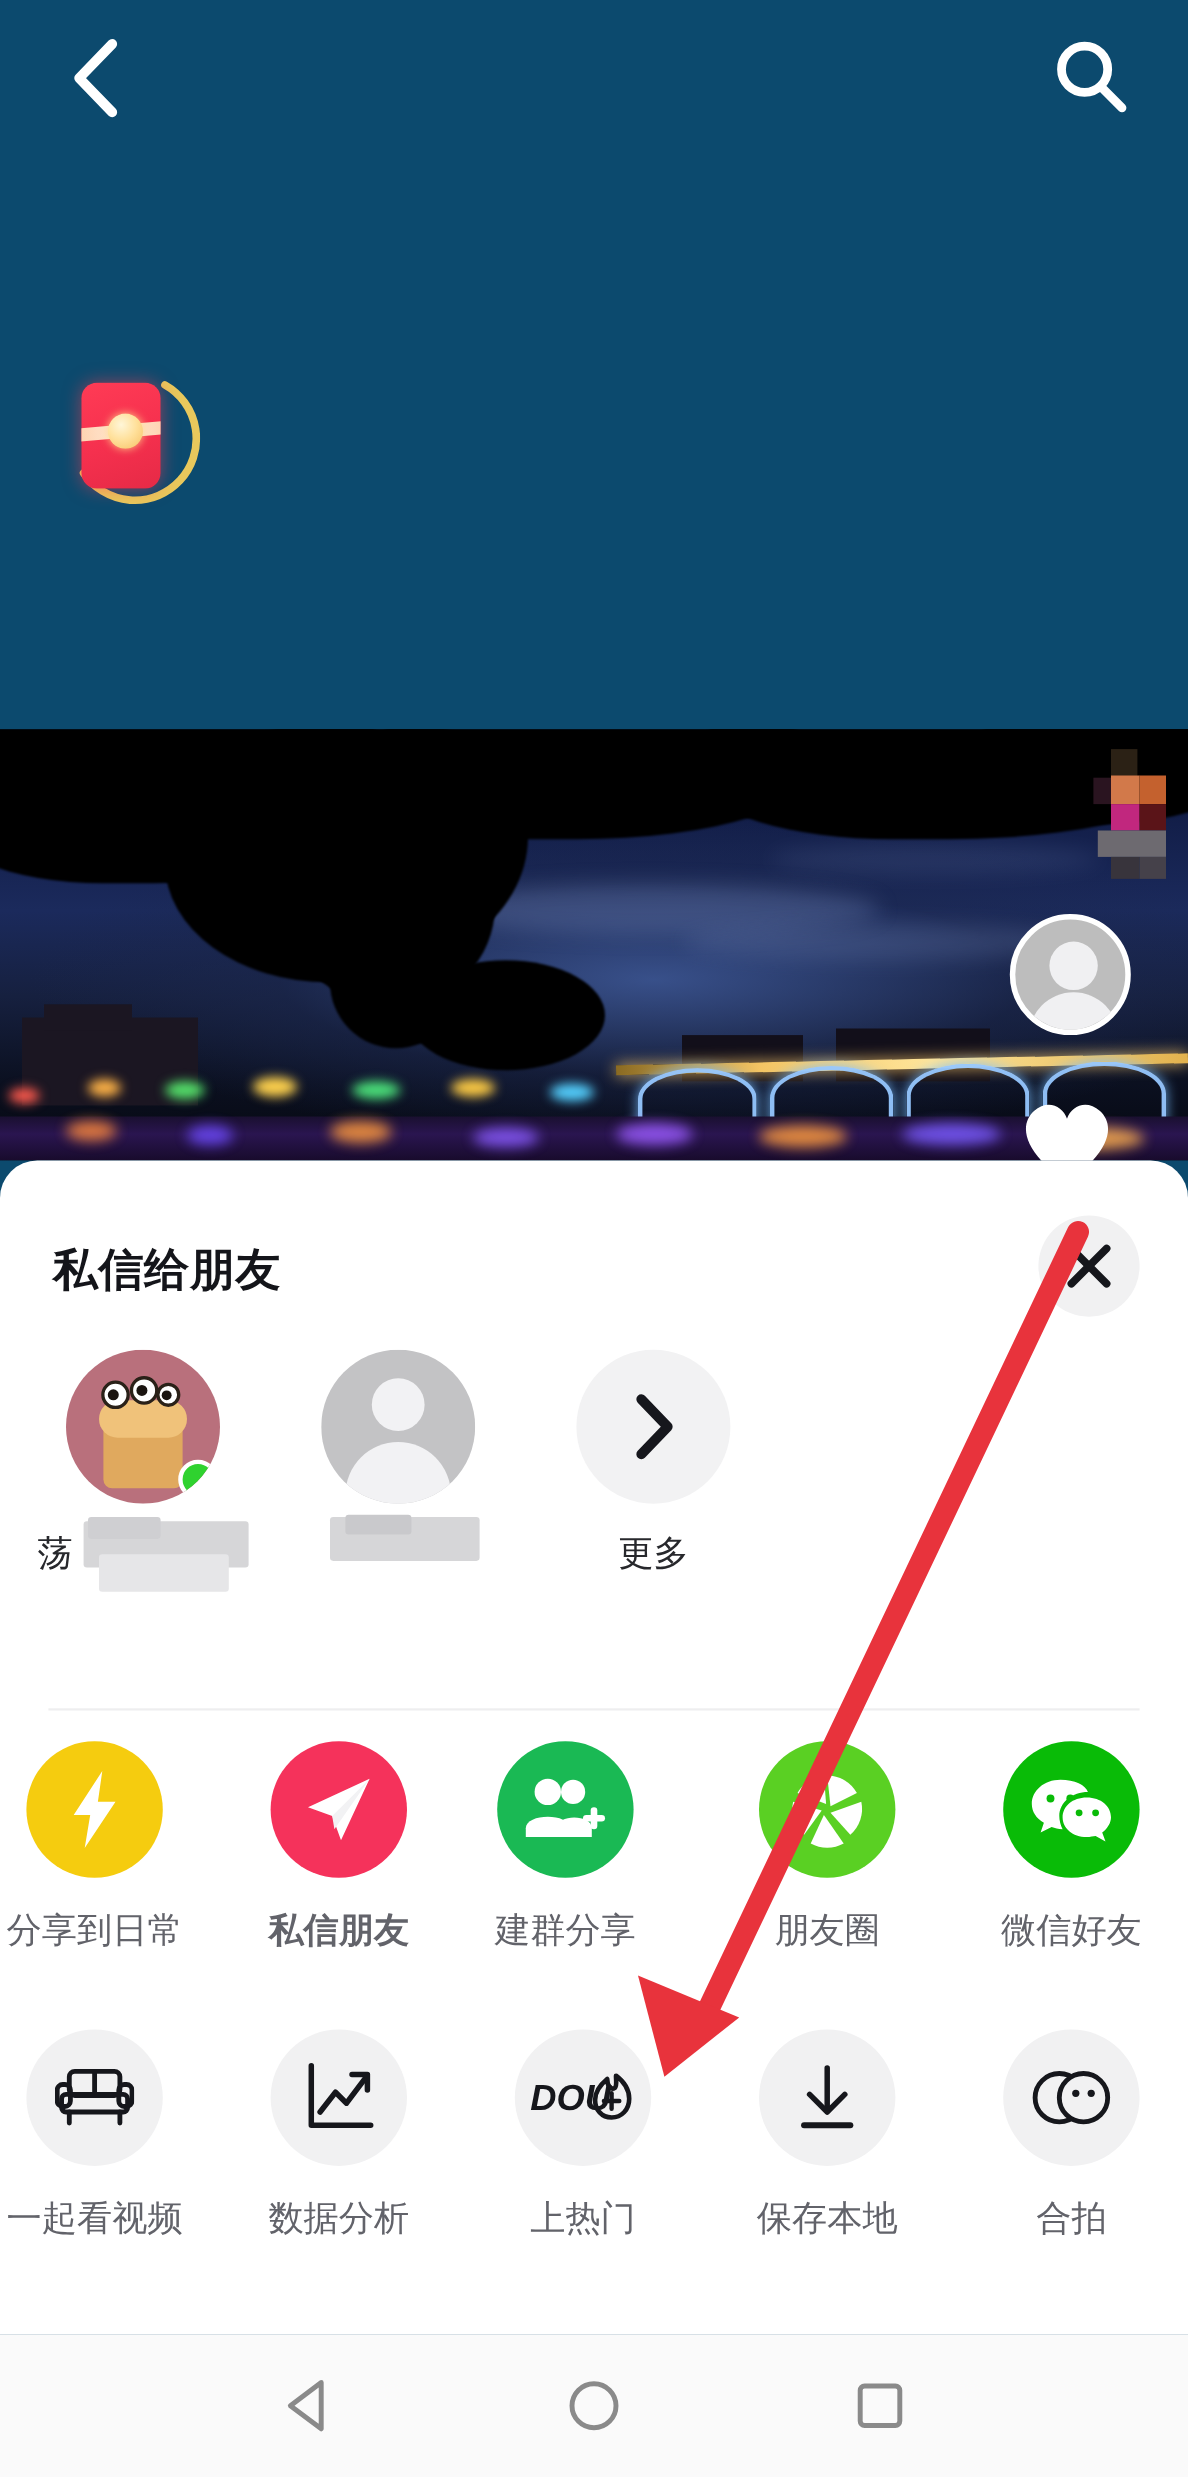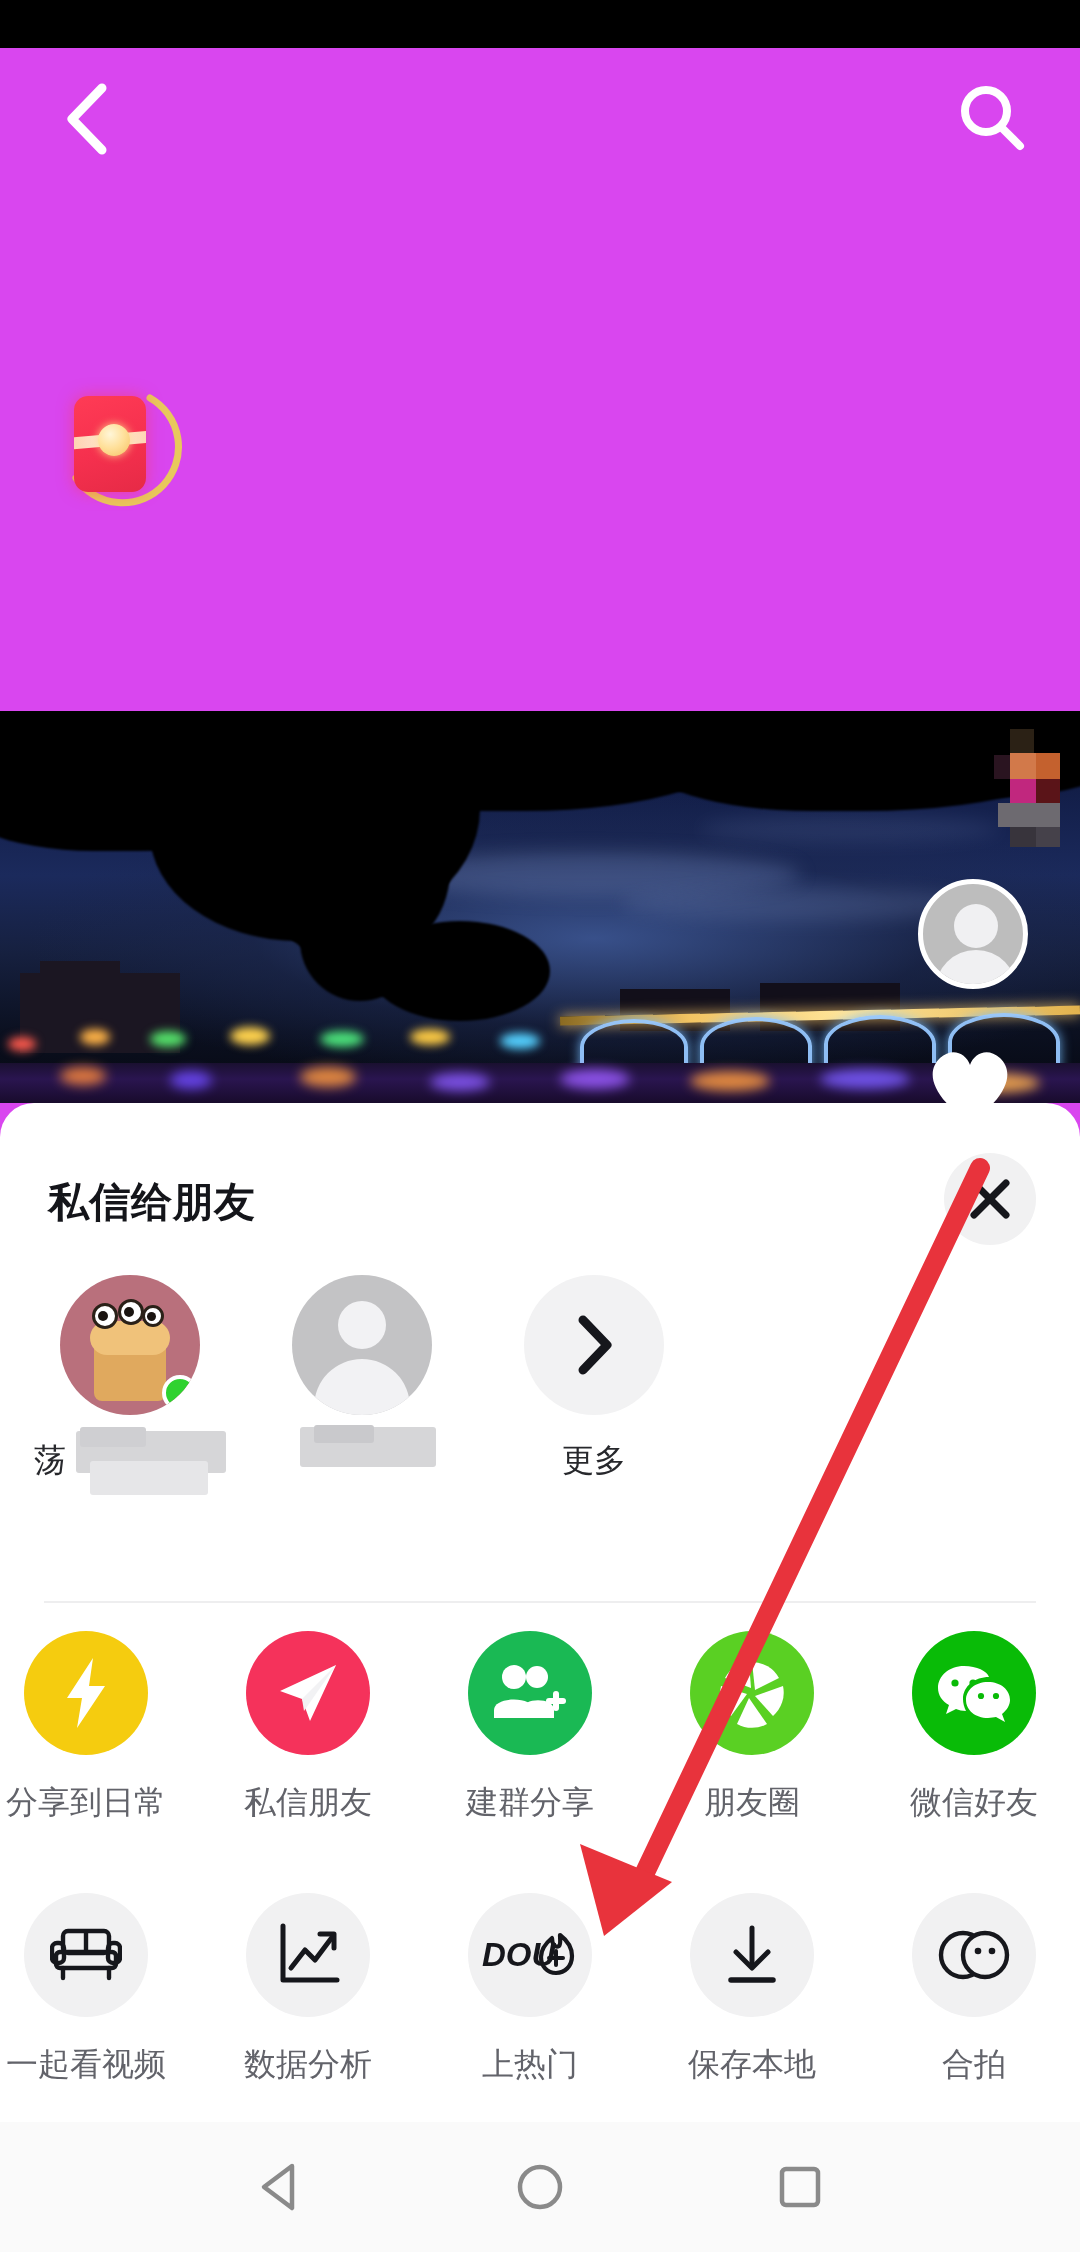--- a/index.html
+++ b/index.html
@@ -2,21 +2,21 @@
 <html><head>
 <meta charset="utf-8">
 <style>
   * { margin:0; padding:0; box-sizing:border-box; }
   html,body { background:#000; }
   body {
     width:1080px; height:2252px;
     font-family:"Liberation Sans","DejaVu Sans",sans-serif;
     position:relative; overflow:hidden;
   }
-  .screen { position:absolute; inset:0; background:#d946ef;margin-top:48px; }
+  .screen { position:absolute; inset:0; background:#0c4a6e; }
 
   
   .topbar { position:absolute; left:0; top:0; width:1080px; height:140px; z-index:6; }
   .back-btn { position:absolute; left:44px; top:28px; width:86px; height:86px;
               display:flex; align-items:center; justify-content:center; cursor:pointer; }
   .search-btn { position:absolute; right:40px; top:22px; width:96px; height:96px;
                 display:flex; align-items:center; justify-content:center; cursor:pointer; }
 
   
   .redpacket { position:absolute; left:52px; top:330px; width:130px; height:140px; z-index:5; }
@@ -258,31 +258,31 @@
 
       <div class="cell" style="left:-22px;">
         <div class="cicon" style="background:#f5cc0f;">
           <svg width="62" height="78" viewBox="0 0 62 78">
             <path d="M38 4 L12 44 L27 44 L22 74 L50 32 L34 32 Z" fill="#ffffff"></path>
           </svg>
         </div>
         <div class="clabel">分享到日常</div>
       </div>
 
-      <div class="cell" style="left:200px;">
+      <div class="cell" style="left:200px;font-weight:bold;">
         <div class="cicon" style="background:#f5325b;">
           <svg width="72" height="72" viewBox="0 0 72 72">
             <path d="M64 8 L8 34 L30 42 L38 64 Z" fill="#ffffff"></path>
             <path d="M64 8 L30 42 L32 54 Z" fill="#f2f2f4"></path>
           </svg>
         </div>
         <div class="clabel">私信朋友</div>
       </div>
 
-      <div class="cell" style="left:422px;text-align:center;">
+      <div class="cell" style="left:406px;text-align:center;">
         <div class="cicon" style="background:#1ab954;">
           <svg width="76" height="66" viewBox="0 0 76 66">
             <circle cx="22" cy="17" r="12" fill="#ffffff"></circle>
             <path d="M2 50 C2 36 42 36 42 50 L42 58 L2 58 Z" fill="#ffffff"></path>
             <circle cx="45" cy="17" r="11" fill="#ffffff"></circle>
             <path d="M30 50 C30 37 62 37 62 50 L62 58 L30 58 Z" fill="#ffffff"></path>
             <rect x="54" y="38" width="20" height="6" rx="3" fill="#ffffff"></rect>
             <rect x="61" y="31" width="6" height="20" rx="3" fill="#ffffff"></rect>
           </svg>
         </div>

